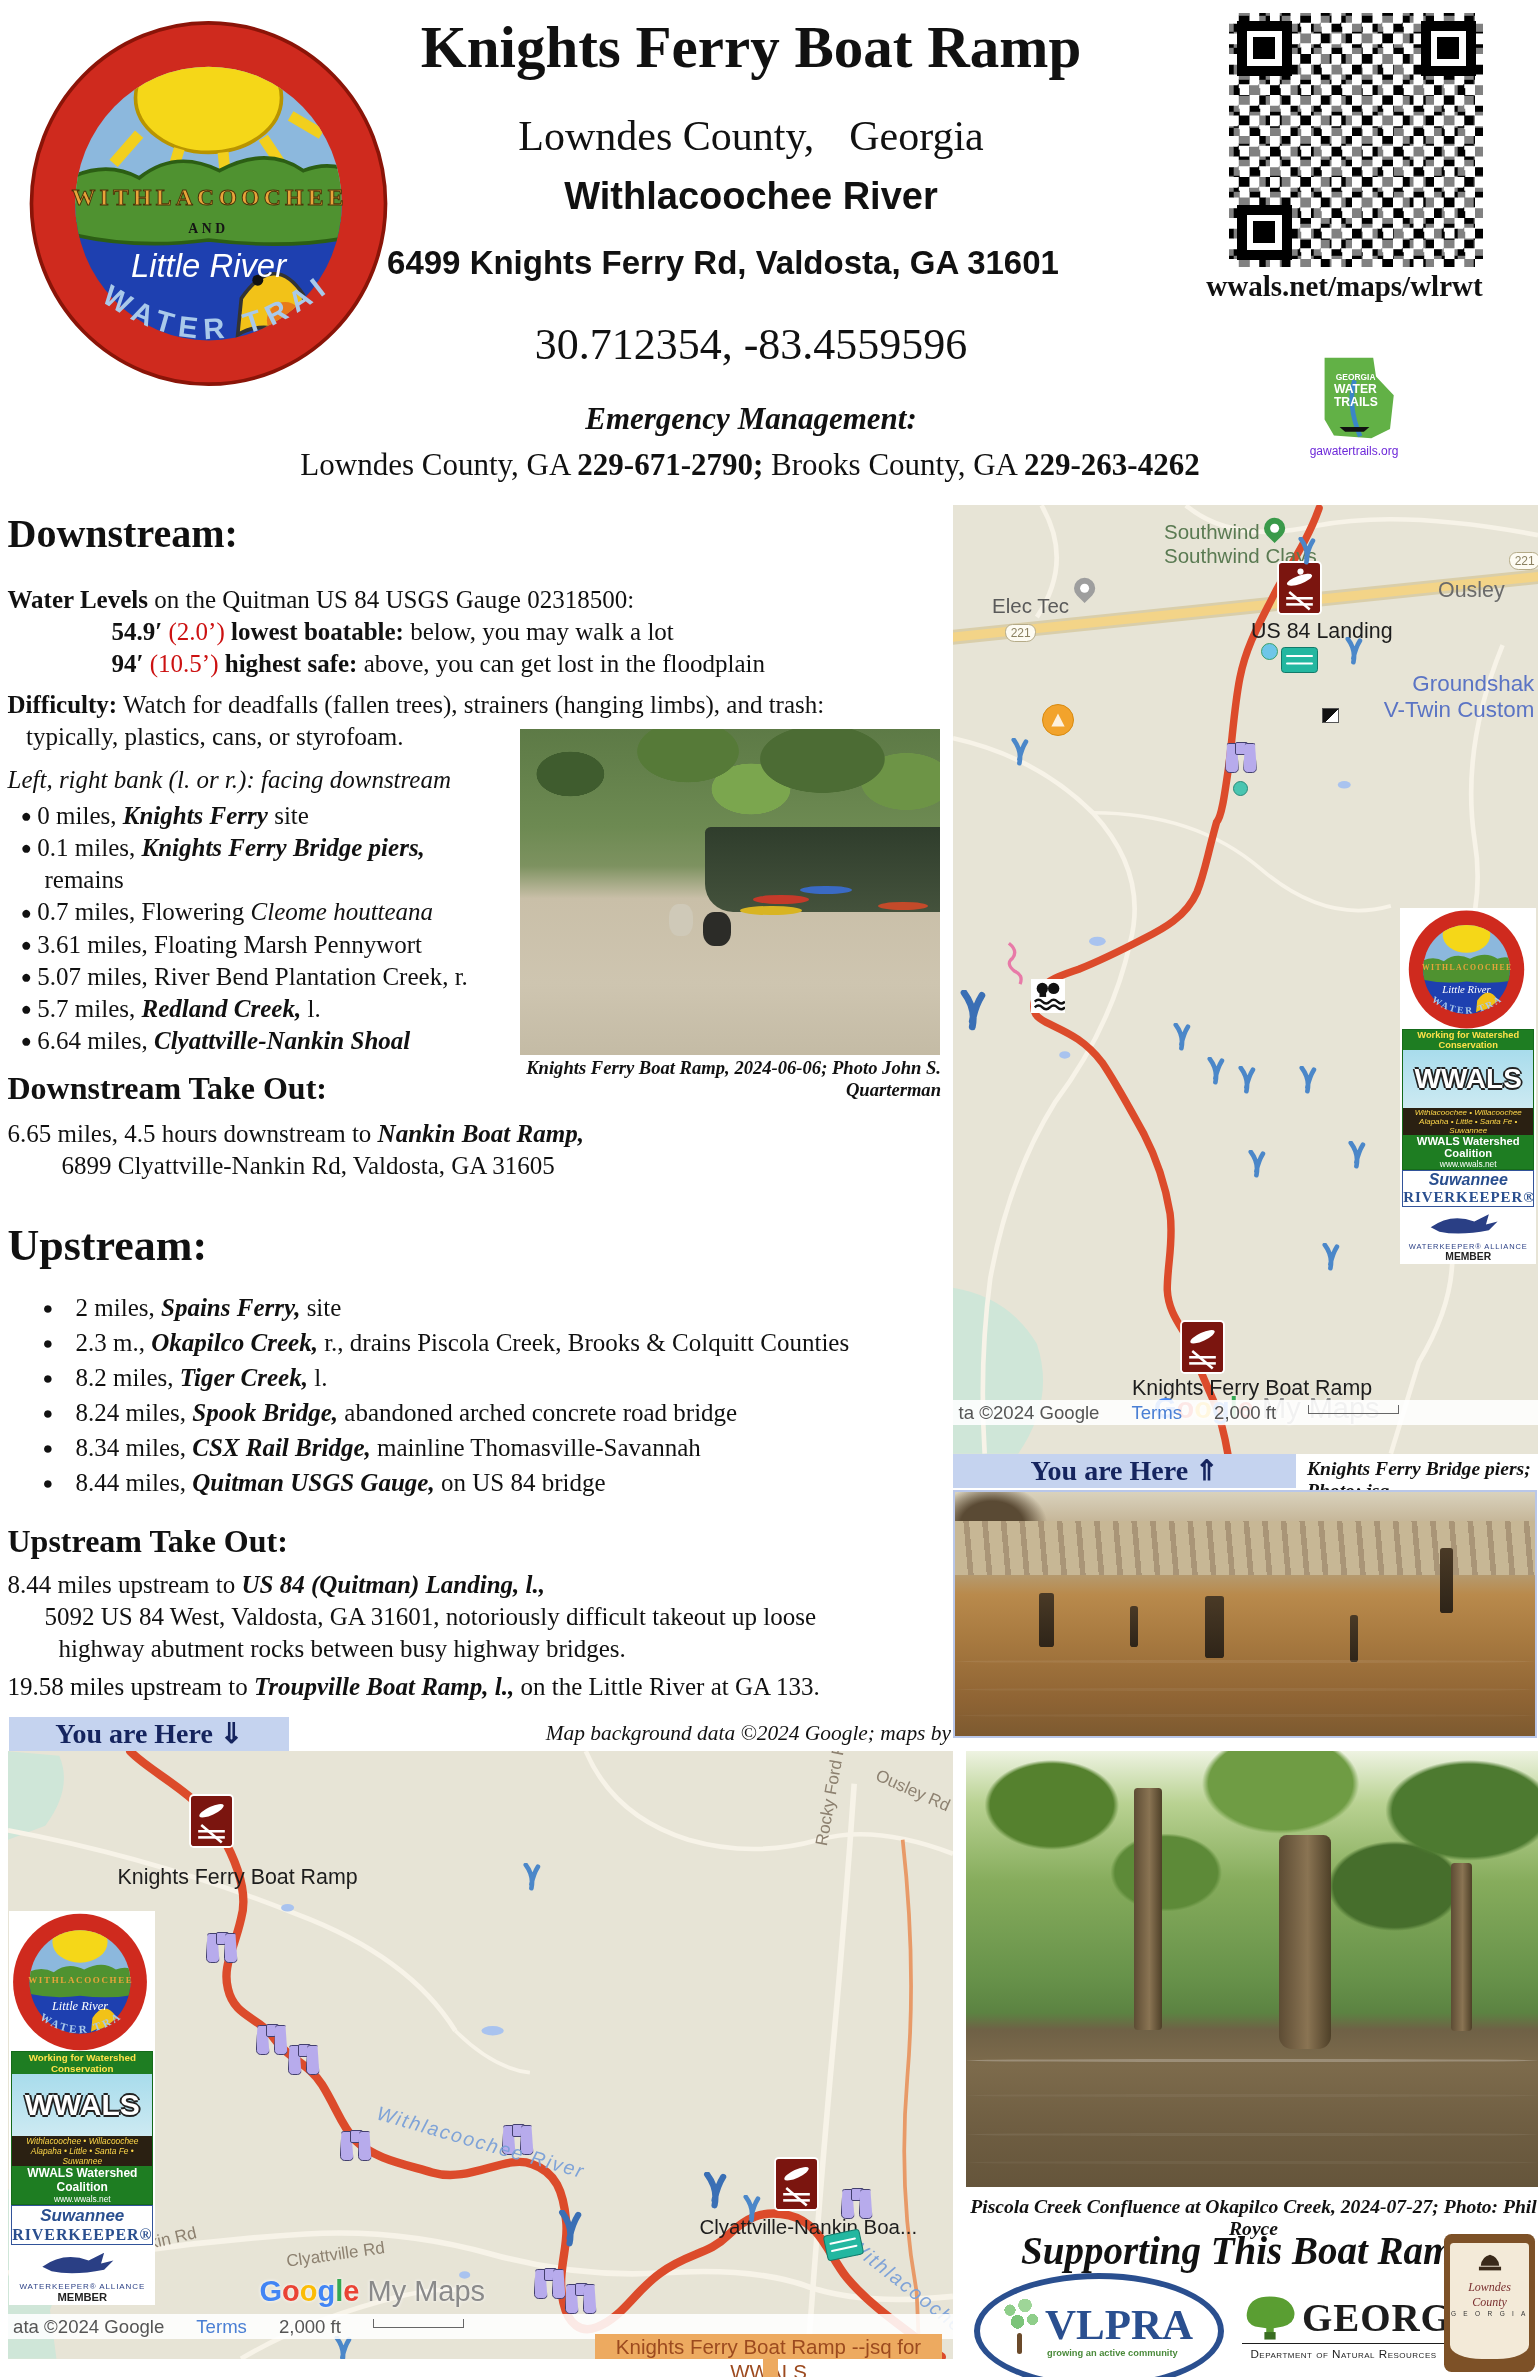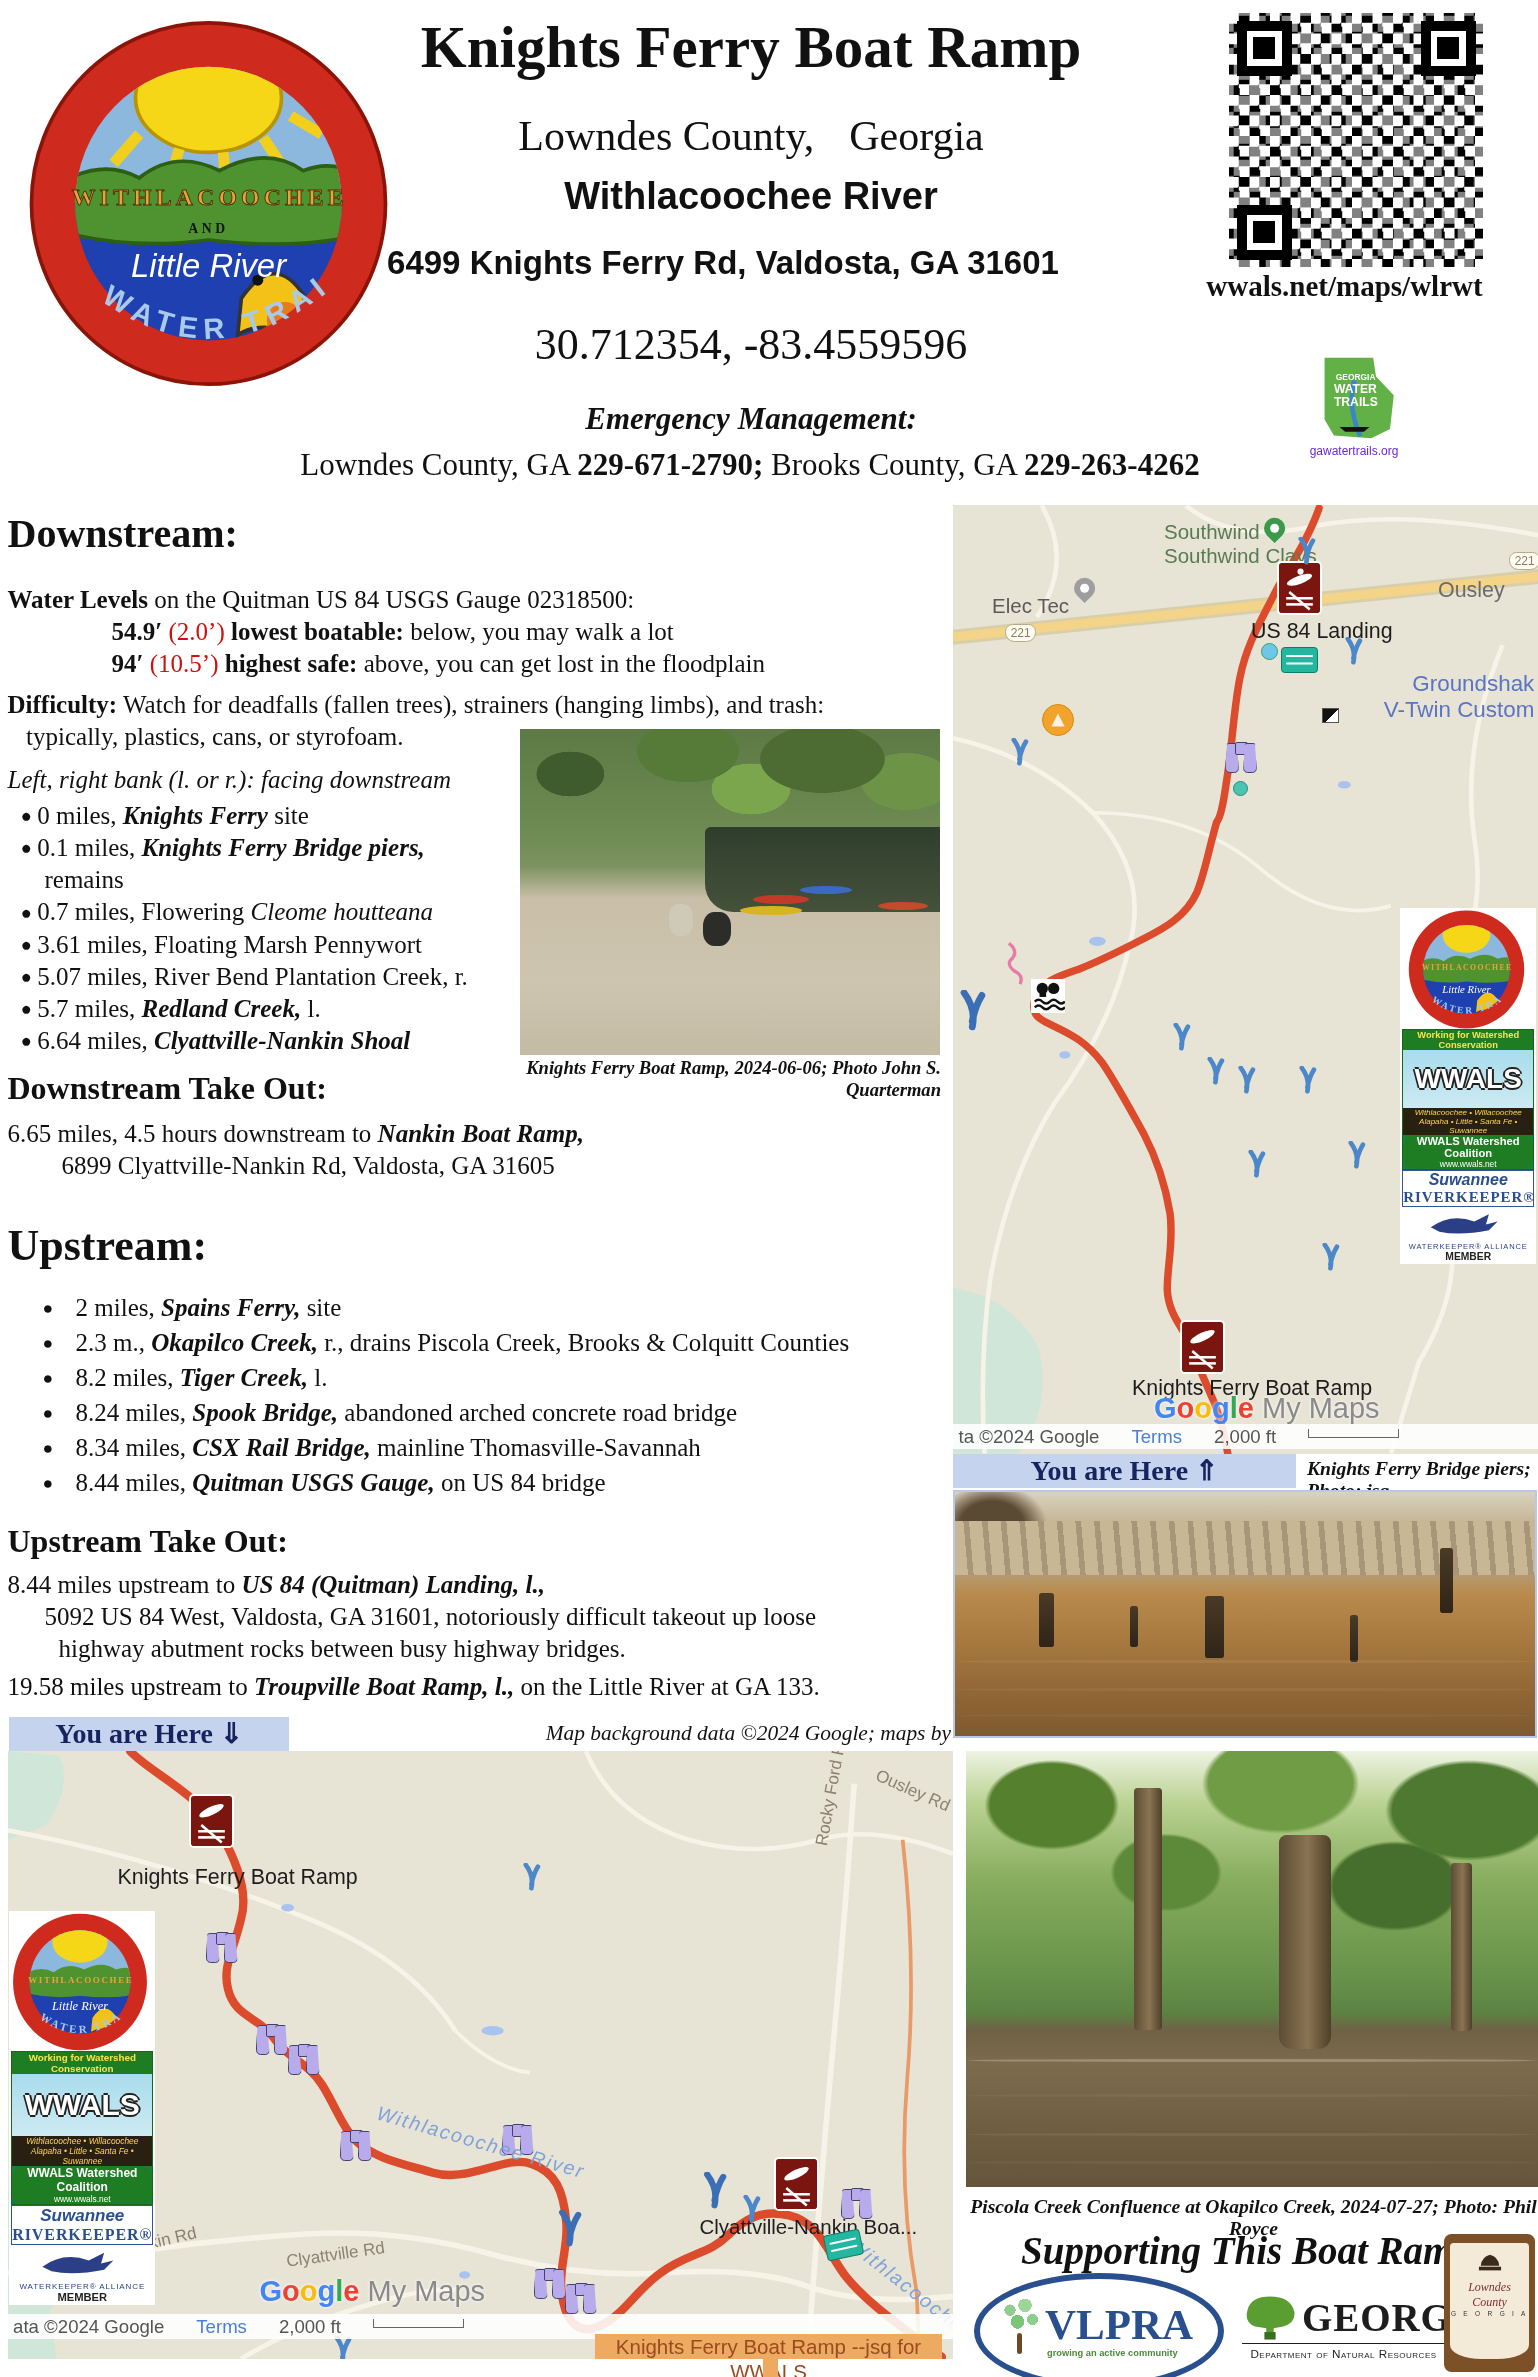--- a/index.html
+++ b/index.html
@@ -102,21 +102,21 @@
   .yah{background:#c5d3ef;color:#15245e;font-weight:bold;font-size:28px;text-align:center;line-height:34px;}
 
   
   .stack{position:absolute;background:#fff;padding:1.9px;}
   .wt-svg{display:block;}
   .wwals{border:1.9px solid #156a1a;background:#15803d;font-family:"Liberation Sans",sans-serif;text-align:center;}
   .wwals .top{background:#1e7d22;color:#ffe24a;font-weight:bold;}
   .wwals .mid{background:linear-gradient(#a8dcec,#cdeaf2);position:relative;color:#fff;}
   .wwals .mid .big{font-weight:bold;color:#fff;text-shadow:-1.9px 0 #222,1.9px 0 #222,0 -1.9px #222,0 1.9px #222;}
   .wwals .dark{background:#2a2012;color:#ffd84a;font-style:italic;}
-  .wwals .bot{background:#1e7d22;color:#fff;font-weight:bold;border-radius:11px;}
+  .wwals .bot{background:#1e7d22;color:#fff;font-weight:bold;}
   .wwals .bot .url{font-weight:normal;font-size:8.4px;display:block;}
   .rk{border:1.9px solid #32549a;background:#fff;color:#2a4f8f;text-align:center;font-family:"Liberation Sans",sans-serif;}
   .rk .l1{font-style:italic;font-weight:bold;}
   .rk .l2{font-family:"Liberation Serif",serif;font-weight:bold;letter-spacing:0.9px;}
   .wk{background:#fff;text-align:center;color:#2a3f85;font-family:"Liberation Sans",sans-serif;}
   .wk .l1{letter-spacing:0.9px;}
   .wk .l2{font-weight:bold;color:#222;}
 
   
   .vlpra{left:974px;top:2273px;width:238px;height:104px;border:6.5px solid #2a4f8f;border-radius:50%;background:#fff;overflow:hidden;}
@@ -362,21 +362,21 @@
           <ellipse cx="20" cy="14" rx="13" ry="4" fill="#fff" transform="rotate(-25 20 14)"></ellipse>
           <g stroke="#fff" stroke-width="2.5">
             <line x1="7" y1="34" x2="33" y2="34"></line>
             <line x1="7" y1="40" x2="33" y2="40"></line>
             <line x1="10" y1="28" x2="30" y2="45"></line>
           </g>
         </svg>
     </div>
     <span class="maplabel" style="left:179px;top:871px;font-size:21.4px;color:#1d1d1d;">Knights Ferry Boat Ramp</span>
     <div class="gwm" style="left:201px;top:887px;"><span style="color:#4285F4;">G</span><span style="color:#EA4335;">o</span><span style="color:#FBBC05;">o</span><span style="color:#4285F4;">g</span><span style="color:#34A853;">l</span><span style="color:#EA4335;">e</span><span class="mm"> My Maps</span></div>
-    <div class="attr" style="top:895px;margin-top:24px;">
+    <div class="attr" style="top:895px;">
         <span>ta ©2024 Google</span>
         <span class="terms">Terms</span>
         <span>2,000 ft</span>
         <span class="sbar"></span>
       </div>
 
     <div class="stack" style="right:1.9px;top:403px;width:132px;">
       <svg class="wt-svg" viewBox="0 0 200 200" width="129" height="119">
         <ellipse cx="100" cy="100" rx="97" ry="99" fill="#cf2a1e"></ellipse>
         <clipPath id="lg-b">

